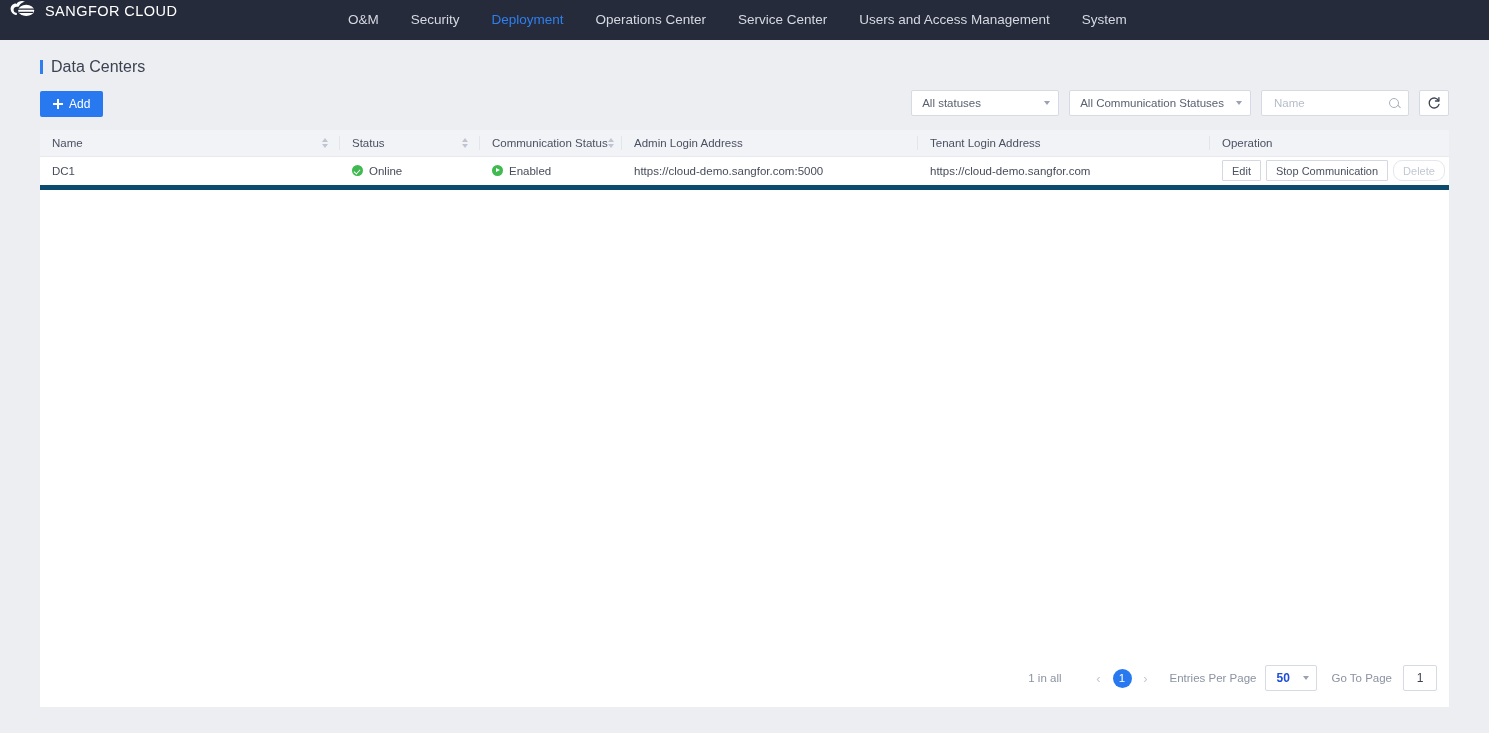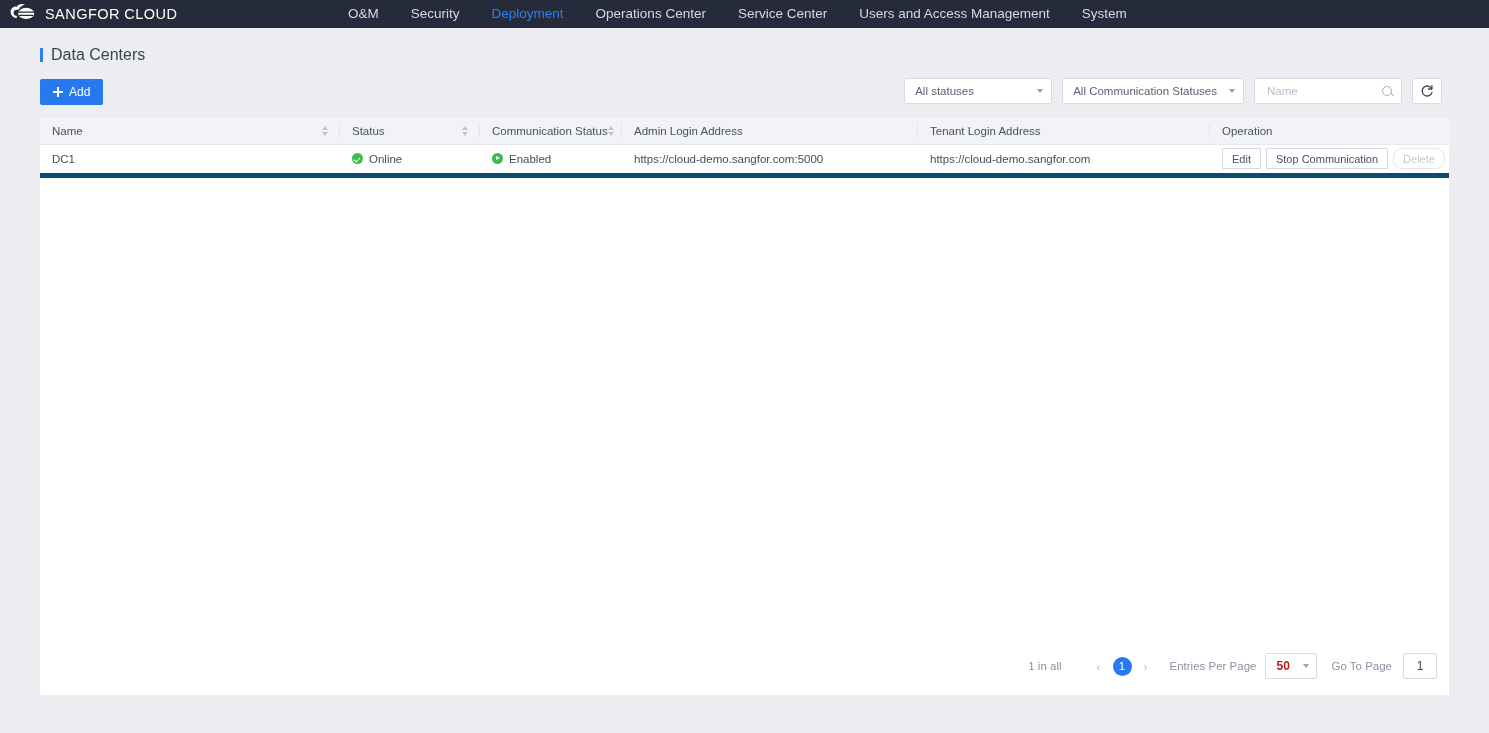--- a/index.html
+++ b/index.html
@@ -6,24 +6,24 @@
   html, body {
     margin: 0; padding: 0;
     width: 1489px; height: 733px;
     background: #eceef2;
     font-family: "Liberation Sans", sans-serif;
     overflow: hidden;
   }
 
   
   .topbar {
-    height: 28px;
+    height: 40px;
     background: #252b3a;
     display: flex;
-    align-items: center;
+    align-items: flex-start;
     position: relative;
     color: #d8dce5;
   }
   .brand {
     display: flex;
     align-items: center;
     padding-left: 10px;
     gap: 9px;
   }
   .brand-logo { width: 26px; height: 22px; display: block; }
@@ -129,21 +129,21 @@
   .plus {
     position: relative; width: 10px; height: 10px; flex: none;
   }
   .plus::before, .plus::after {
     content: ""; position: absolute; background: #fff;
   }
   .plus::before { left: 0; top: 4px; width: 10px; height: 2px; }
   .plus::after { top: 0; left: 4px; height: 10px; width: 2px; }
 
   .filters {
-    position: absolute; right: 7px; top: 0;
+    position: absolute; right: 0; top: 0;
     display: flex; align-items: center; gap: 10px;
   }
   .select-box {
     height: 26px; min-width: 148px;
     border: 1px solid #d6dae2; border-radius: 2px;
     background: #fff;
     display: flex; align-items: center;
     padding: 0 8px 0 10px;
     font-size: 11.5px; color: #5a6172;
     cursor: pointer; white-space: nowrap;
@@ -308,21 +308,21 @@
     display: flex; align-items: center; justify-content: center;
     margin: 0 4px; cursor: pointer;
   }
   .pager .lbl2 { margin: 0 9px 0 14px; color: #8b92a1; }
   .per-page {
     height: 26px; min-width: 52px;
     border: 1px solid #d6dae2; border-radius: 2px;
     background: #fff;
     display: flex; align-items: center; justify-content: space-between;
     padding: 0 7px 0 10px;
-    font-size: 12px; color: #b91c1c; cursor: pointer;
+    font-size: 12px; color: #1d4ed8; cursor: pointer;
     font-weight: bold;
   }
   .goto-input {
     height: 26px; width: 34px;
     border: 1px solid #d6dae2; border-radius: 2px;
     background: #fff;
     font-size: 12px; color: #3b4252;
     text-align: center;
     font-family: inherit;
     outline: none;

